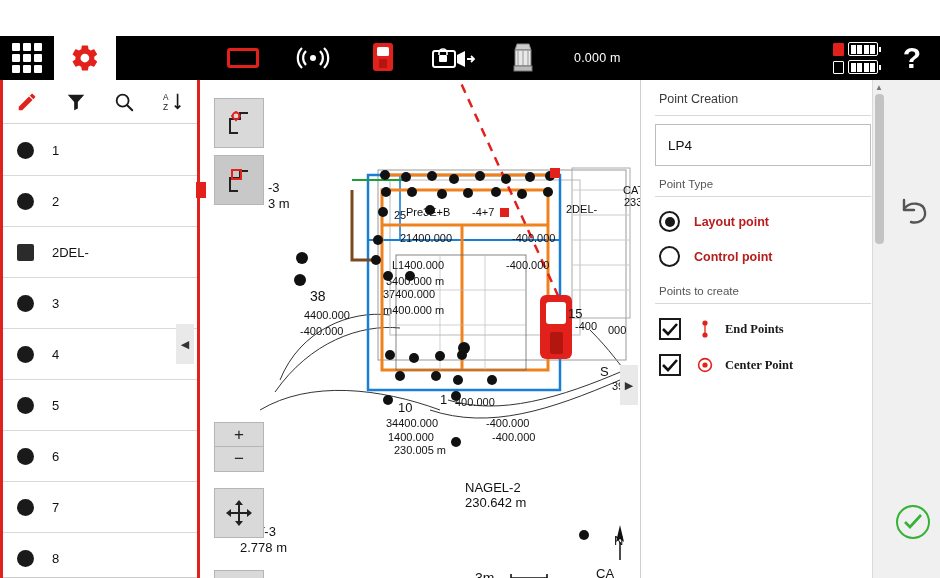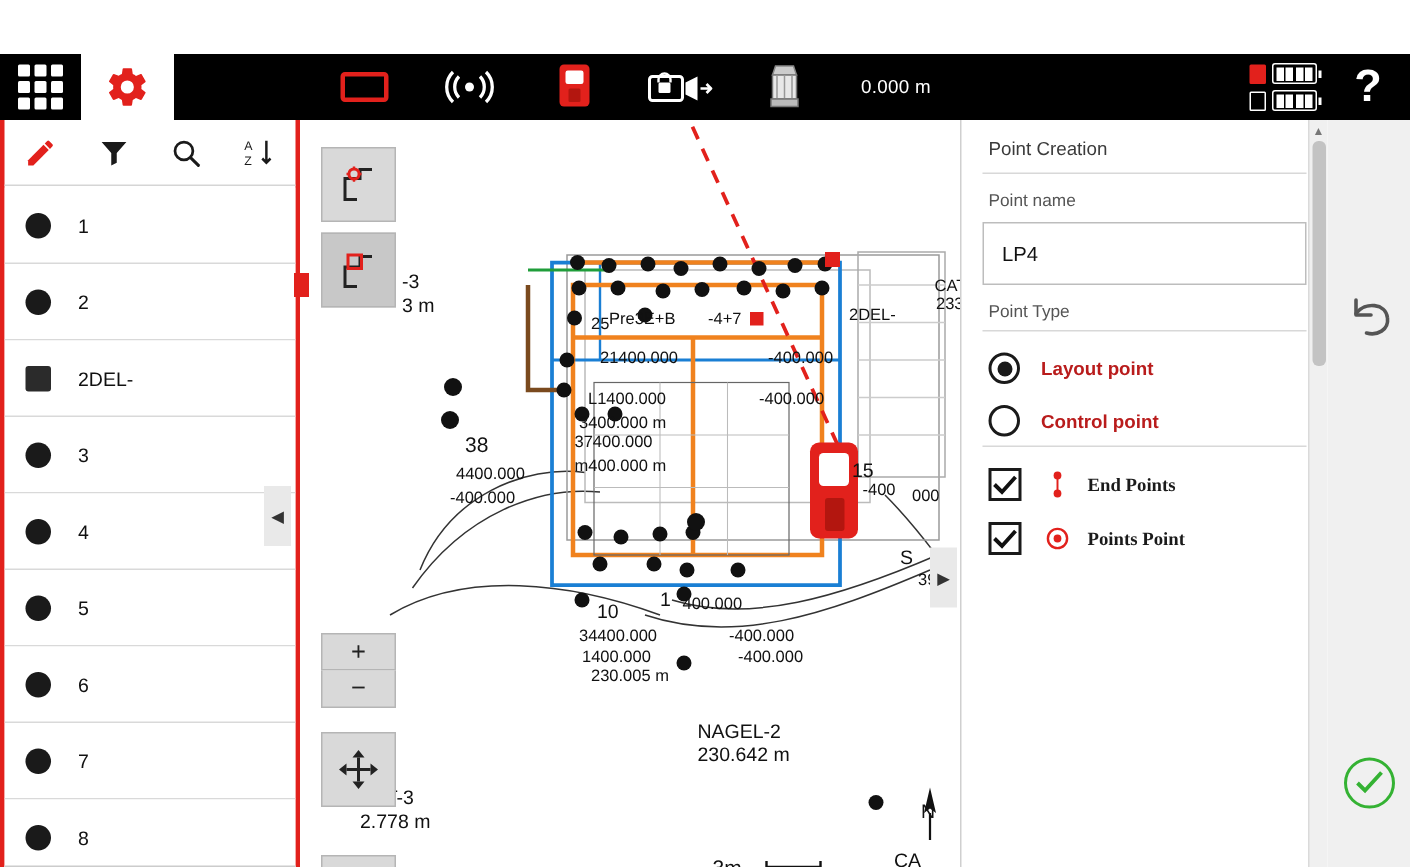--- a/index.html
+++ b/index.html
@@ -503,37 +503,37 @@
     <div class="arrow-right-tab" style="right:2px; top:285px;">▶</div>
   </div>
 
   <div class="arrow-left-tab" style="position:absolute; left:176px; top:288px;">◀</div>
   <div style="position:absolute; left:196px; top:146px; width:10px; height:16px; background:#e2211c;"></div>
 
   <div class="rightpanel">
     <div class="rp-title">Point Creation</div>
     <div class="rp-sep"></div>
 
-    <div class="rp-sub">Point name</div>
     <div class="rp-input">LP4</div>
 
     <div class="rp-sub">Point Type</div>
     <div class="rp-sep" style="margin-top:6px;"></div>
 
     <div class="rp-radio-row">
       <div class="radio-o">
           <div class="dot"></div>
         </div>
       <div class="rp-radio-label">Layout point</div>
     </div>
     <div class="rp-radio-row">
       <div class="radio-o"></div>
       <div class="rp-radio-label">Control point</div>
     </div>
 
+    <div class="rp-sub" style="padding-top:18px;">Points to create</div>
     <div class="rp-sep" style="margin-top:6px;"></div>
 
     <div class="rp-check-row">
       <div class="chk">
         <svg width="16" height="14" viewBox="0 0 16 14">
             <path d="M1 7 L6 12 L15 2" stroke="#111" stroke-width="2.6" fill="none"></path>
           </svg>
       </div>
       <div class="chk-ico">
         <svg width="12" height="18" viewBox="0 0 12 18">
@@ -551,21 +551,21 @@
         <svg width="16" height="14" viewBox="0 0 16 14">
             <path d="M1 7 L6 12 L15 2" stroke="#111" stroke-width="2.6" fill="none"></path>
           </svg>
       </div>
       <div class="chk-ico">
         <svg width="16" height="16" viewBox="0 0 16 16">
             <circle cx="8" cy="8" r="6.4" fill="none" stroke="#e2211c" stroke-width="1.6"></circle>
             <circle cx="8" cy="8" r="2.6" fill="#e2211c"></circle>
           </svg>
       </div>
-      <div class="rp-check-label">Points Point</div>
+      <div class="rp-check-label">Center Point</div>
     </div>
 
 
 
     <div class="scrollbar">
       <div class="sb-arrow" style="top:3px;">▲</div>
       <div class="scrollthumb"></div>
     </div>
   </div>
 

